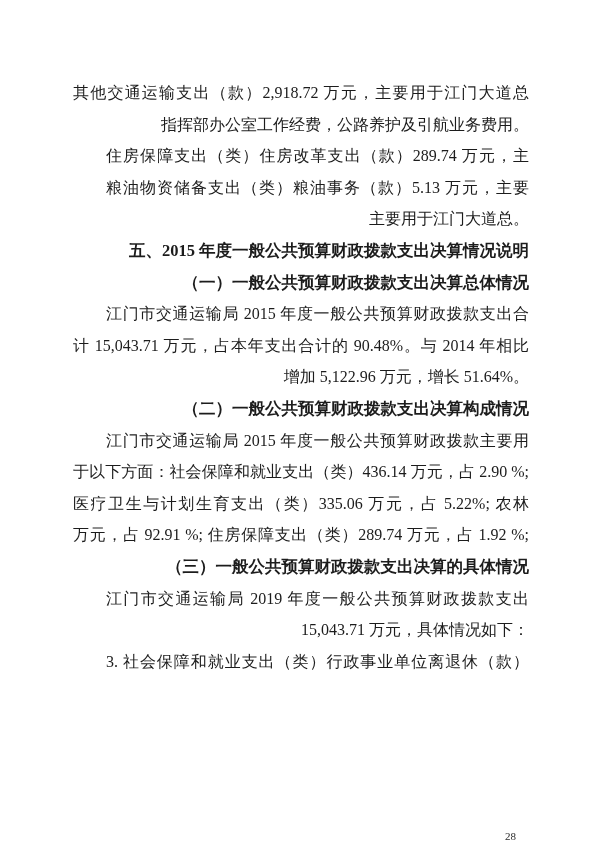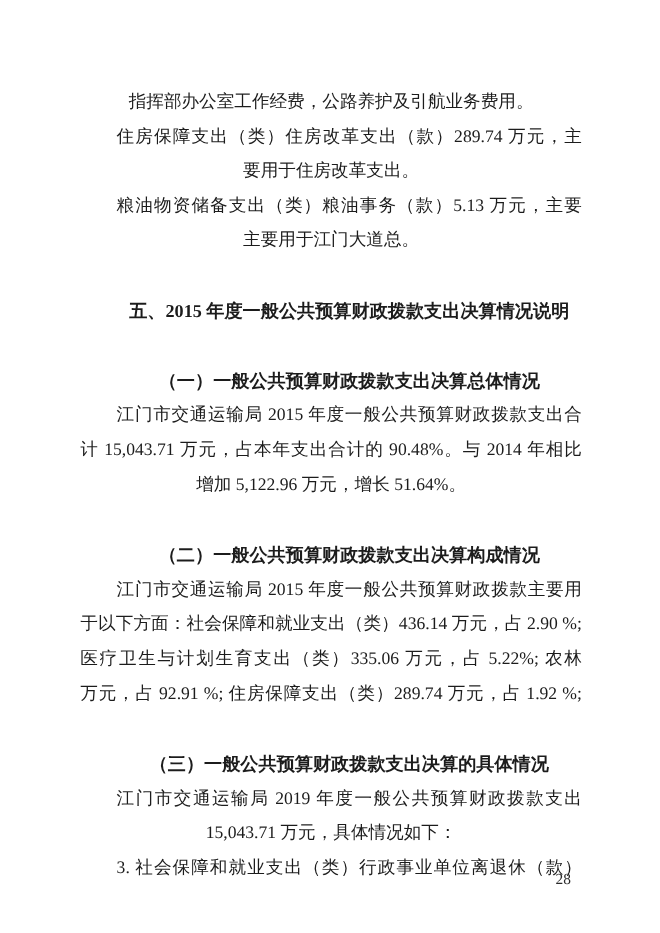--- a/index.html
+++ b/index.html
@@ -20,58 +20,57 @@
     position: absolute;
     left: 73px;
     top: 77px;
     width: 456px;
   }
   .line {
     height: 31.6px;
     line-height: 31.6px;
     font-size: 16px;
     white-space: nowrap;
-    text-align: center;
+    text-align: right;
   }
   .line.fill {
     white-space: normal;
     text-align: justify;
     text-align-last: justify;
     text-justify: inter-character;
     overflow: hidden;
   }
   .line.indent {
     padding-left: 33px;
   }
   .line.indent.fill {
     padding-left: 33px;
     width: 423px;
   }
   .line.bold {
     font-weight: 700;
     font-size: 16.5px;
-    margin-top: 32px;
   }
   .page-number {
     position: absolute;
-    top: 794px;
+    top: 829px;
     left: 505px;
-    font-size: 14px;
+    font-size: 11px;
     line-height: 14px;
     color: #2a2a2a;
   }
 </style>
 </head>
 <body>
 
 <div class="page">
   <div class="content" id="content">
+      <div class="line fill">其他交通运输支出（款）2,918.72 万元，主要用于江门大道总</div>
       <div class="line">指挥部办公室工作经费，公路养护及引航业务费用。</div>
       <div class="line indent fill">住房保障支出（类）住房改革支出（款）289.74 万元，主</div>
-      <div class="line">要用于住房改革支出。</div>
       <div class="line indent fill">粮油物资储备支出（类）粮油事务（款）5.13 万元，主要</div>
       <div class="line">主要用于江门大道总。</div>
       <div class="line bold indent">五、2015 年度一般公共预算财政拨款支出决算情况说明</div>
       <div class="line bold indent">（一）一般公共预算财政拨款支出决算总体情况</div>
       <div class="line indent fill">江门市交通运输局 2015 年度一般公共预算财政拨款支出合</div>
       <div class="line fill">计 15,043.71 万元，占本年支出合计的 90.48%。与 2014 年相比</div>
       <div class="line">增加 5,122.96 万元，增长 51.64%。</div>
       <div class="line bold indent">（二）一般公共预算财政拨款支出决算构成情况</div>
       <div class="line indent fill">江门市交通运输局 2015 年度一般公共预算财政拨款主要用</div>
       <div class="line fill">于以下方面：社会保障和就业支出（类）436.14 万元，占 2.90 %;</div>

